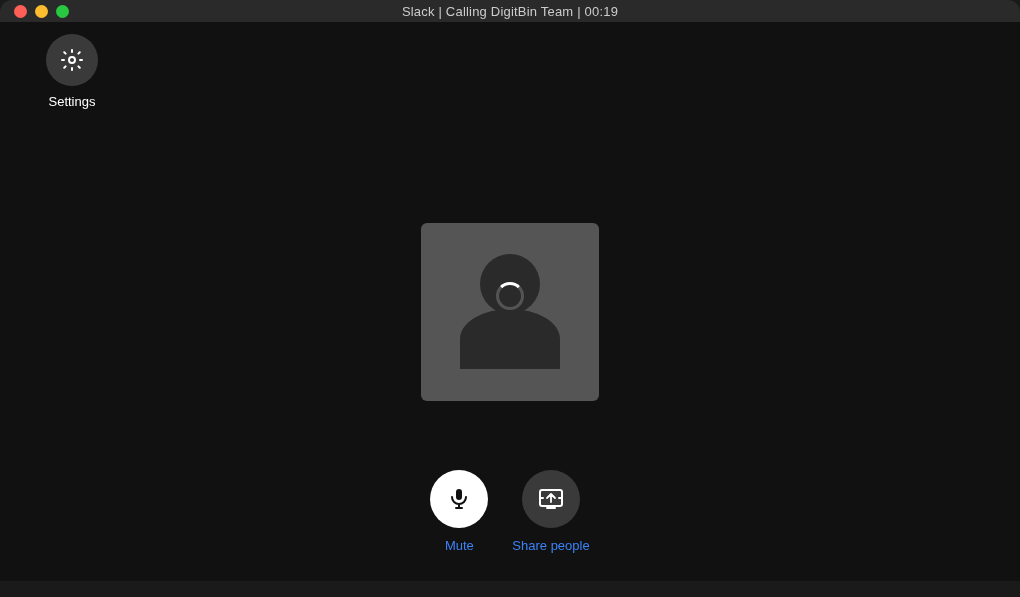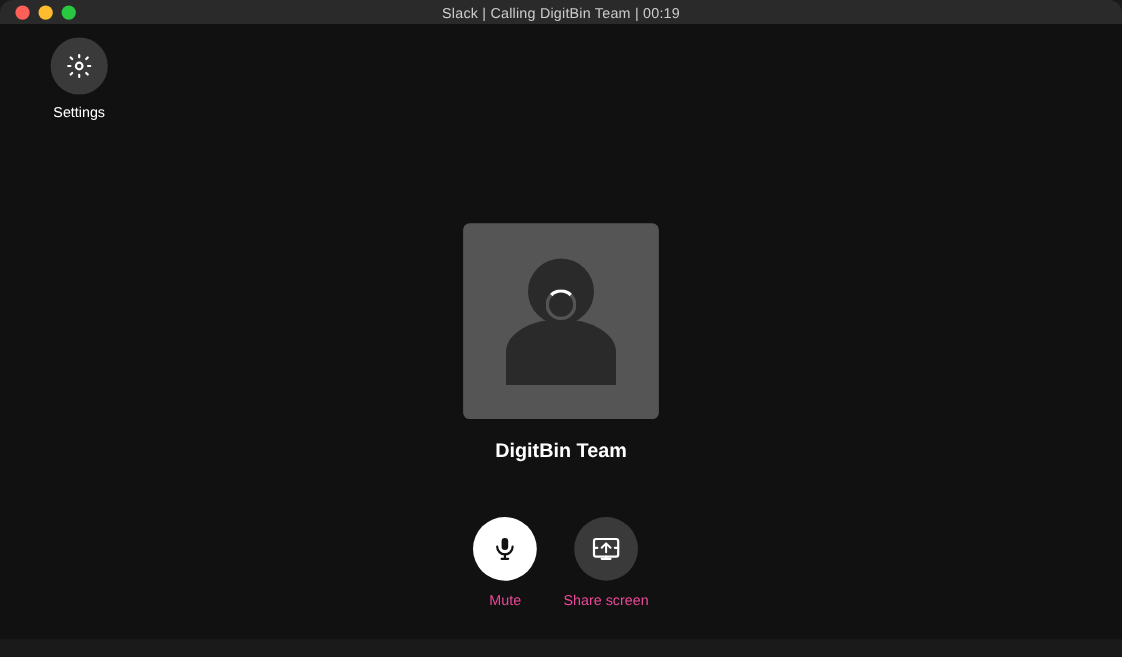--- a/index.html
+++ b/index.html
@@ -197,21 +197,21 @@
       display: flex;
       align-items: center;
       justify-content: center;
     }
 
     .btn-white { background: #ffffff; }
     .btn-dark { background: #3a3a3a; }
     .btn-red { background: #e8185c; }
 
     .btn-label {
-      color: #ec4899;
+      color: #3b82f6;
       font-size: 13px;
       white-space: nowrap;
     }
 
     
     svg { display: block; }
   </style>
 </head>
 <body>
 
@@ -243,21 +243,20 @@
 
   <div class="call-area">
     <div class="avatar-container">
       <div class="person-silhouette">
         <div class="person-head">
           <div class="spinner-ring"></div>
         </div>
         <div class="person-body"></div>
       </div>
     </div>
-    <div class="caller-name">DigitBin Team</div>
   </div>
 
   <div class="bottom-controls">
 
     <button class="call-btn">
       <div class="btn-circle btn-white">
         <svg width="24" height="24" viewBox="0 0 24 24" fill="none">
           <rect x="9" y="2" width="6" height="11" rx="3" fill="#111111"></rect>
           <path d="M5 10c0 3.866 3.134 7 7 7s7-3.134 7-7" stroke="#111111" stroke-width="2" stroke-linecap="round"></path>
           <path d="M12 17v4M9 21h6" stroke="#111111" stroke-width="2" stroke-linecap="round"></path>
@@ -270,20 +269,20 @@
     <button class="call-btn">
       <div class="btn-circle btn-dark">
         <svg width="26" height="22" viewBox="0 0 26 22" fill="none">
           <rect x="2" y="2" width="22" height="16" rx="2" stroke="white" stroke-width="2"></rect>
           <path d="M9 20h8M13 18v2" stroke="white" stroke-width="2" stroke-linecap="round"></path>
           <path d="M9 10l4-4 4 4M13 6v8" stroke="white" stroke-width="1.8" stroke-linecap="round" stroke-linejoin="round"></path>
           <line x1="2" y1="10" x2="5" y2="10" stroke="white" stroke-width="2" stroke-linecap="round"></line>
           <line x1="21" y1="10" x2="24" y2="10" stroke="white" stroke-width="2" stroke-linecap="round"></line>
         </svg>
       </div>
-      <span class="btn-label">Share screen</span>
+      <span class="btn-label">Share people</span>
     </button>
 
 
 
   </div>
 
 </div>
 
 </body></html>

